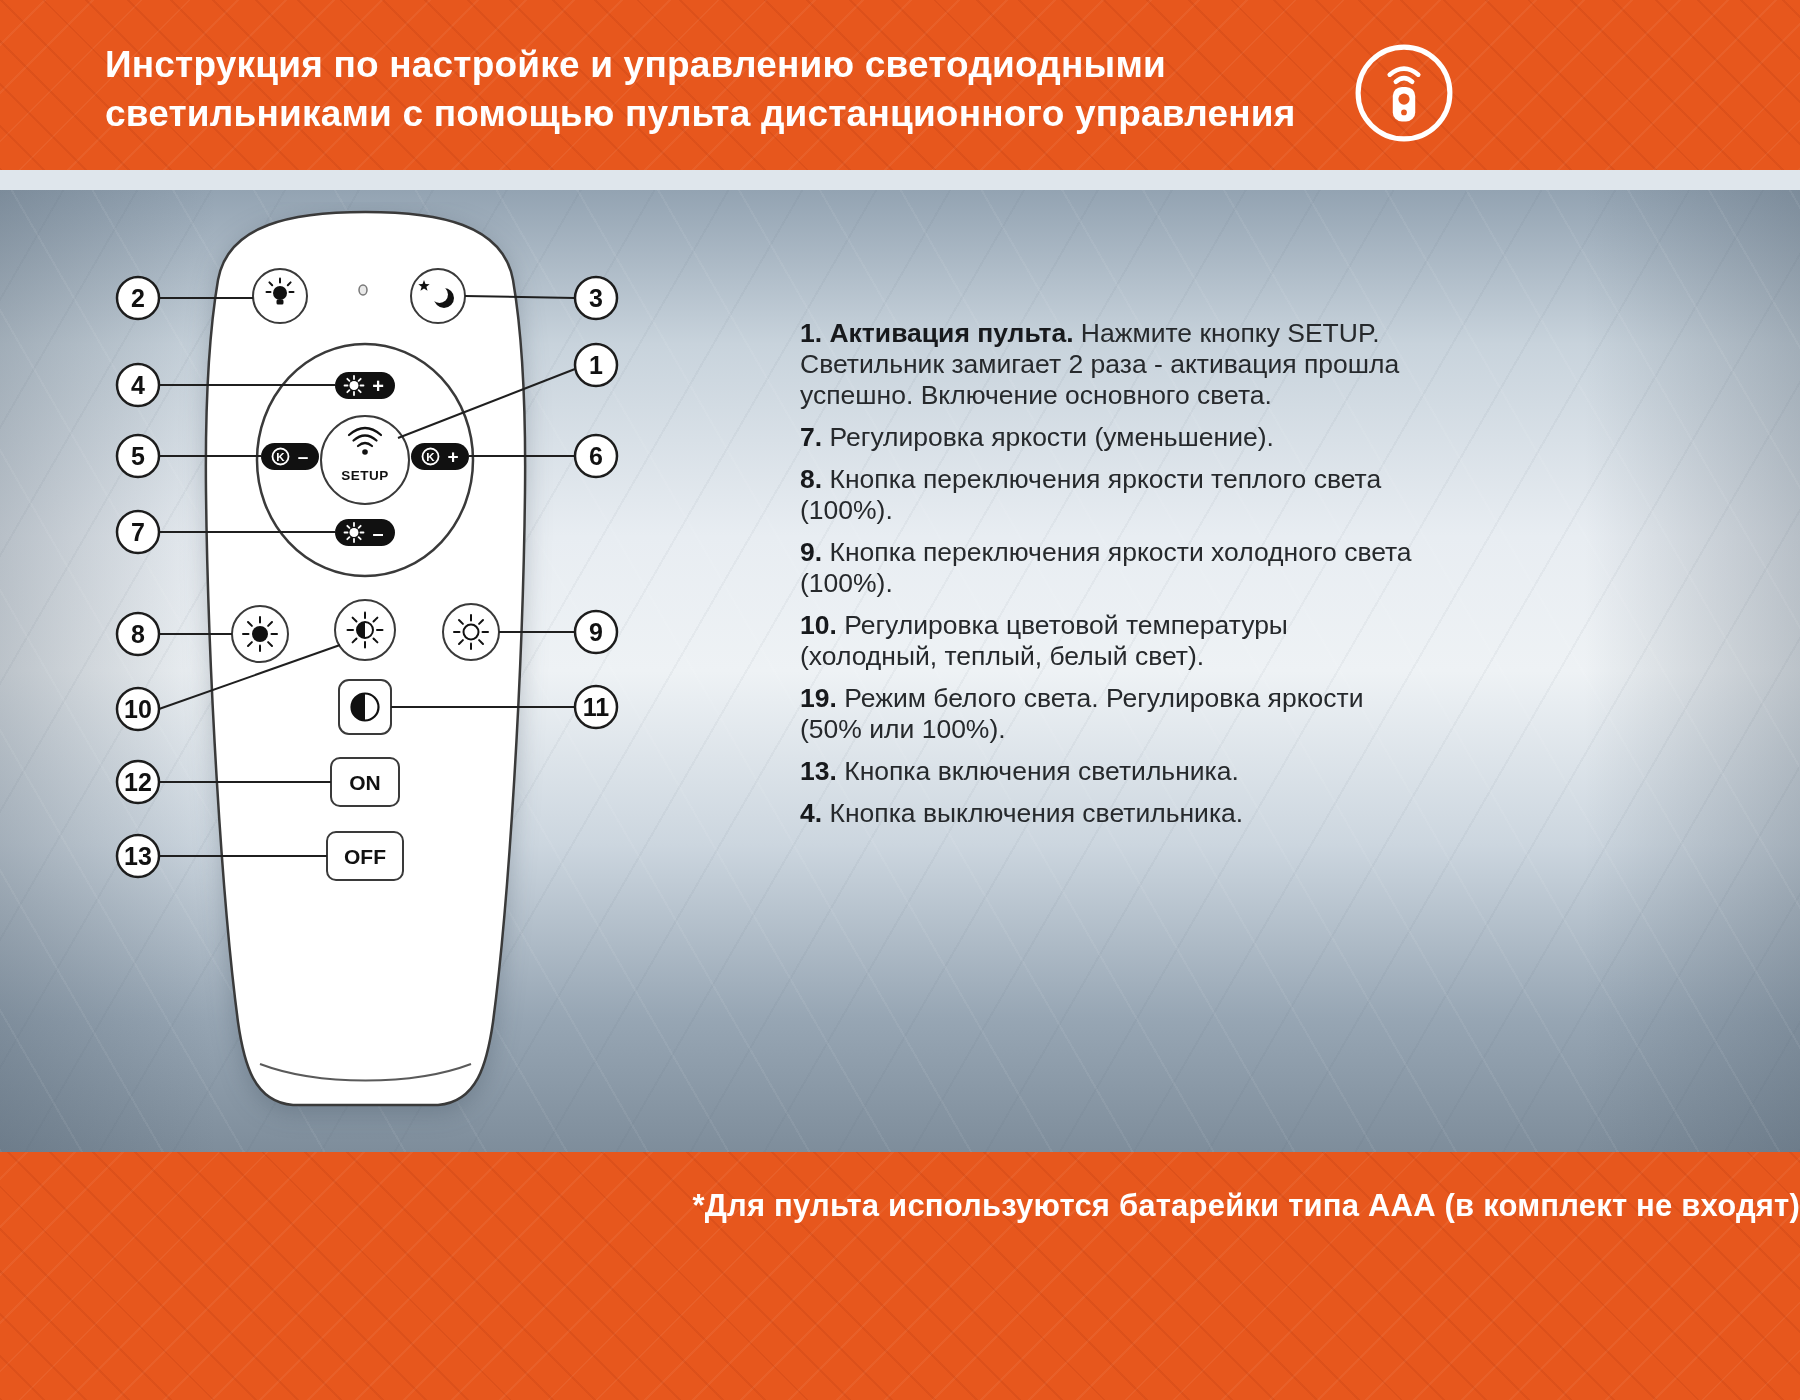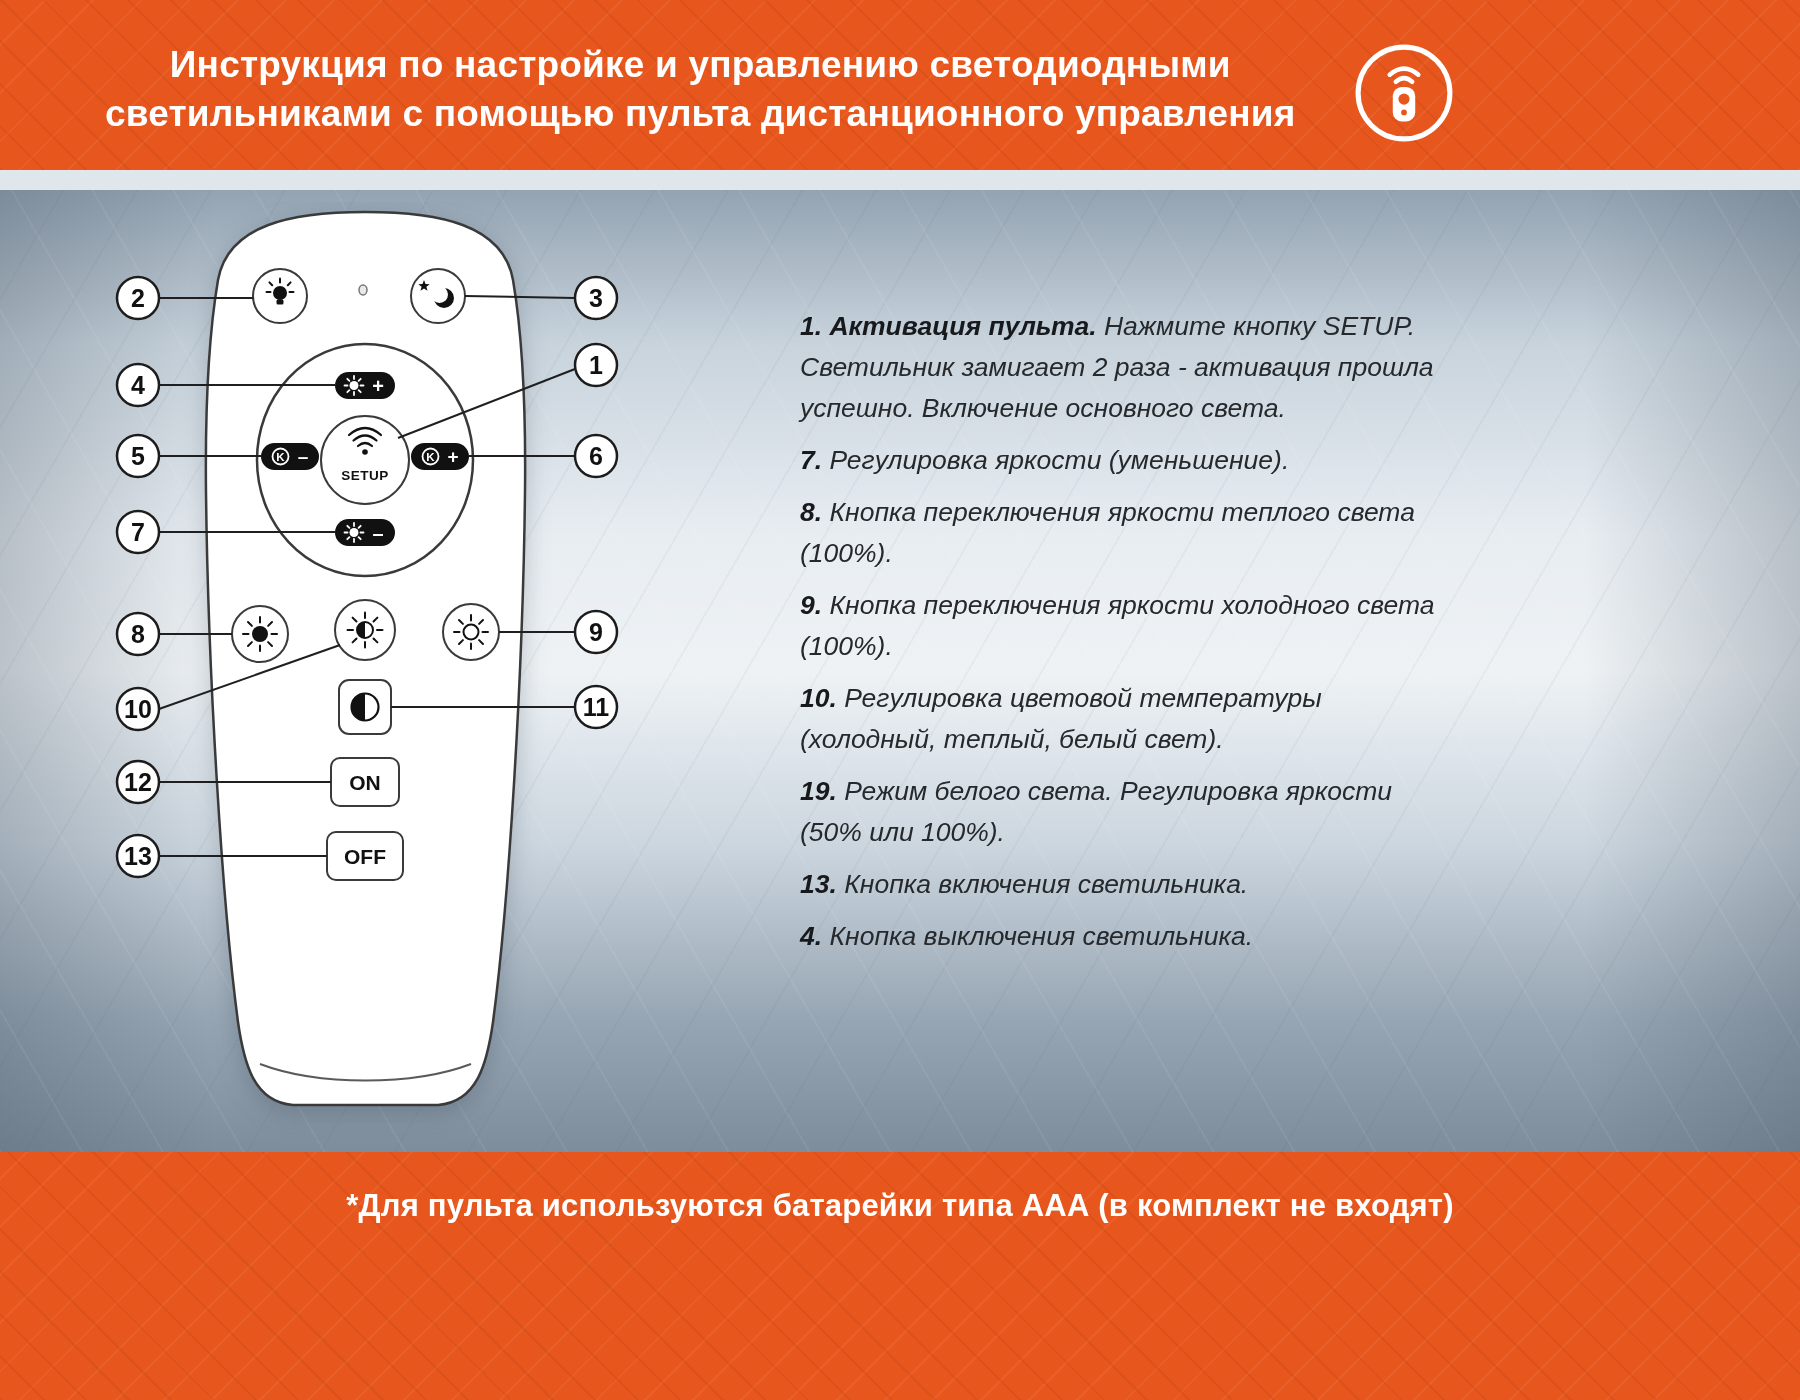--- a/index.html
+++ b/index.html
@@ -9,55 +9,55 @@
   .page { position:relative; width:1800px; height:1400px; overflow:hidden; background:#dfe6ec; }
 
   
   .band {
     position:absolute; left:0; width:100%;
     background-color:#e7571d;
     background-image:
       repeating-linear-gradient(45deg,  rgba(130,25,5,0.10) 0 2px, transparent 2px 30px),
       repeating-linear-gradient(-45deg, rgba(255,255,255,0.05) 0 2px, transparent 2px 34px);
   }
-  .band.top    { top:0;      height:170px;text-align:center; }
+  .band.top    { top:0;      height:170px; }
   .band.bottom { top:1152px; height:248px; }
 
   .page-title {
     position:absolute; left:105px; top:40px;
     color:#ffffff; font-size:37px; font-weight:bold; line-height:1.33;
     letter-spacing:0.2px;
   }
 
   .remote-badge { position:absolute; right:345px; top:42px; width:102px; height:102px; }
 
   .footer-note {
-    padding-top:36px; text-align:center;
+    padding-top:36px; text-align:right;
     color:#ffffff; font-size:31px; font-weight:bold; letter-spacing:0.2px;
   }
 
   
   .body-area {
     position:absolute; top:190px; left:0; width:100%; height:962px;
     background-image:
       repeating-linear-gradient(60deg,  rgba(255,255,255,0.06) 0 2px, transparent 2px 70px),
       repeating-linear-gradient(-60deg, rgba(70,85,100,0.05)   0 2px, transparent 2px 64px),
       linear-gradient(90deg, rgba(70,85,100,0.30) 0%, rgba(70,85,100,0) 12%,
                              rgba(70,85,100,0) 88%, rgba(70,85,100,0.30) 100%),
       linear-gradient(180deg, #93a3b2 0%, #c8d3dc 16%, #e8edf2 36%, #eef2f5 50%,
                               #ccd6df 68%, #97a6b4 86%, #7e8d9b 100%);
   }
 
   .diagram-svg { position:absolute; left:88px; top:12px; }
   .diagram-svg text { font-family:"Liberation Sans", sans-serif; }
 
   
   .instructions {
-    position:absolute; left:800px; top:116px; width:900px;
-    color:#26292c; font-size:26.5px; line-height:41px;font-style:italic;
+    position:absolute; left:800px; top:128px; width:900px;
+    color:#26292c; font-size:26.5px; line-height:31px;
   }
   .instr { margin:0 0 11px 0; white-space:pre-line; }
   .instr strong { font-weight:bold; color:#17191c; }
 </style>
 </head>
 <body>
 
 <div class="page">
 
   <header class="band top">

